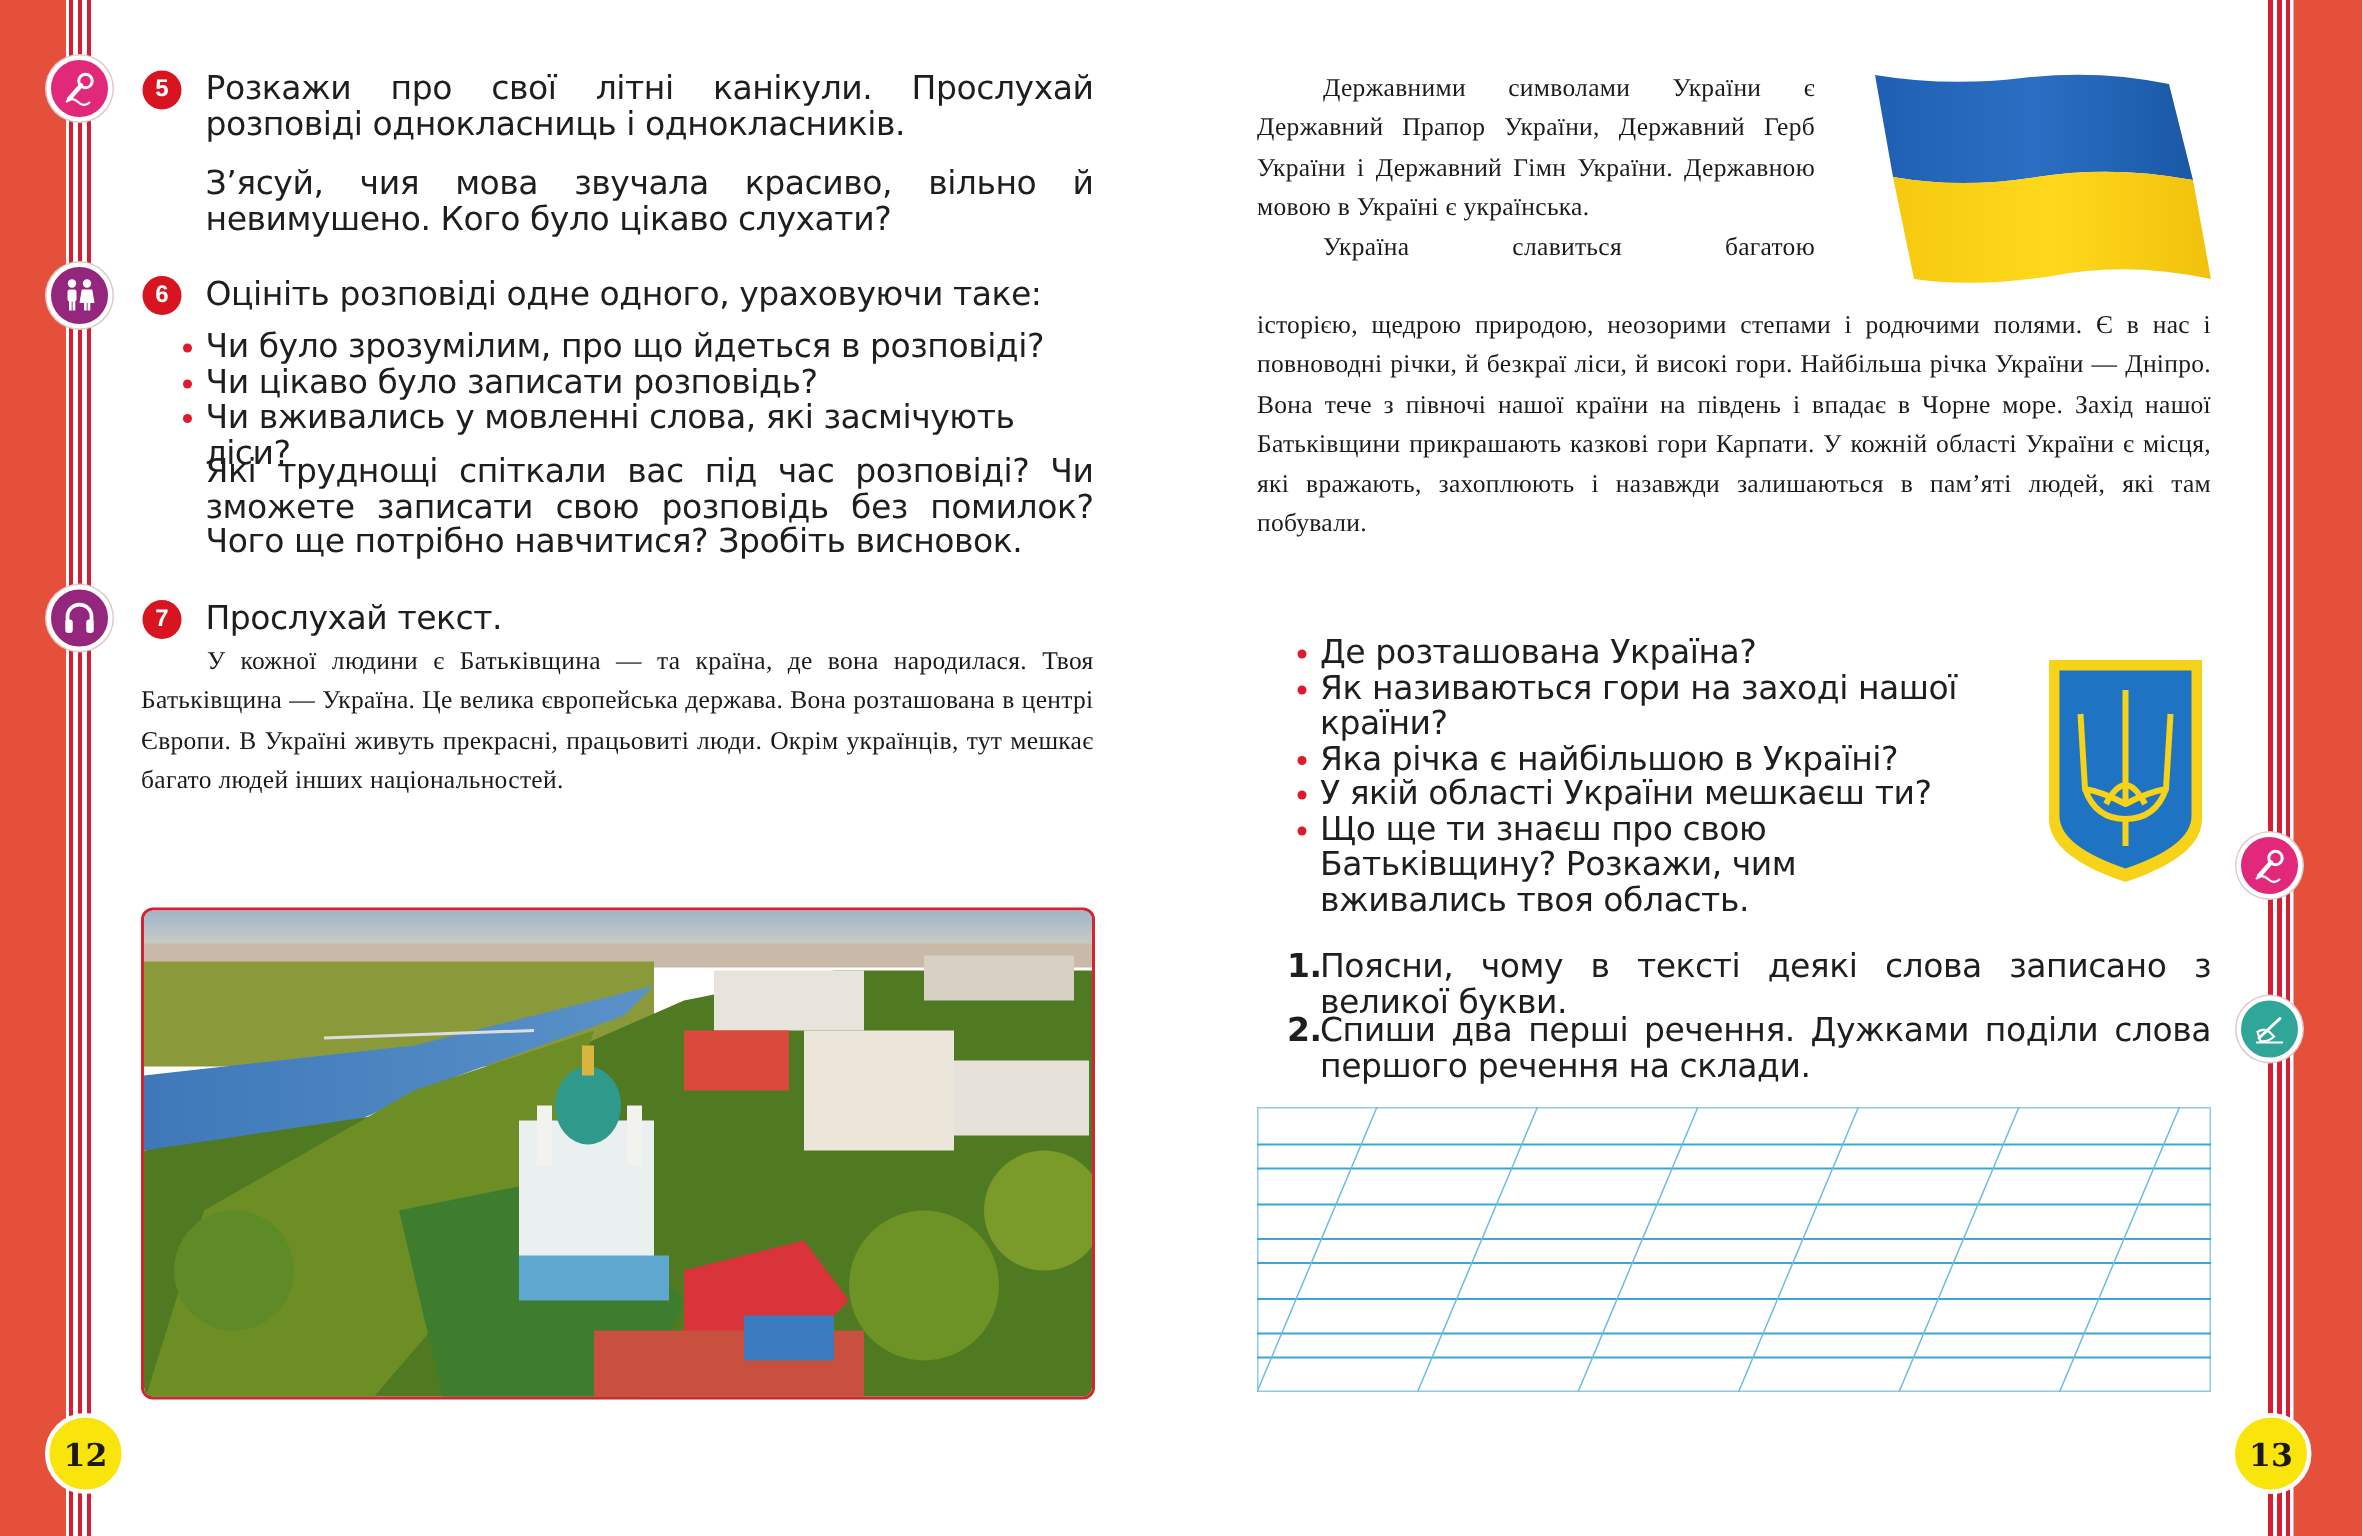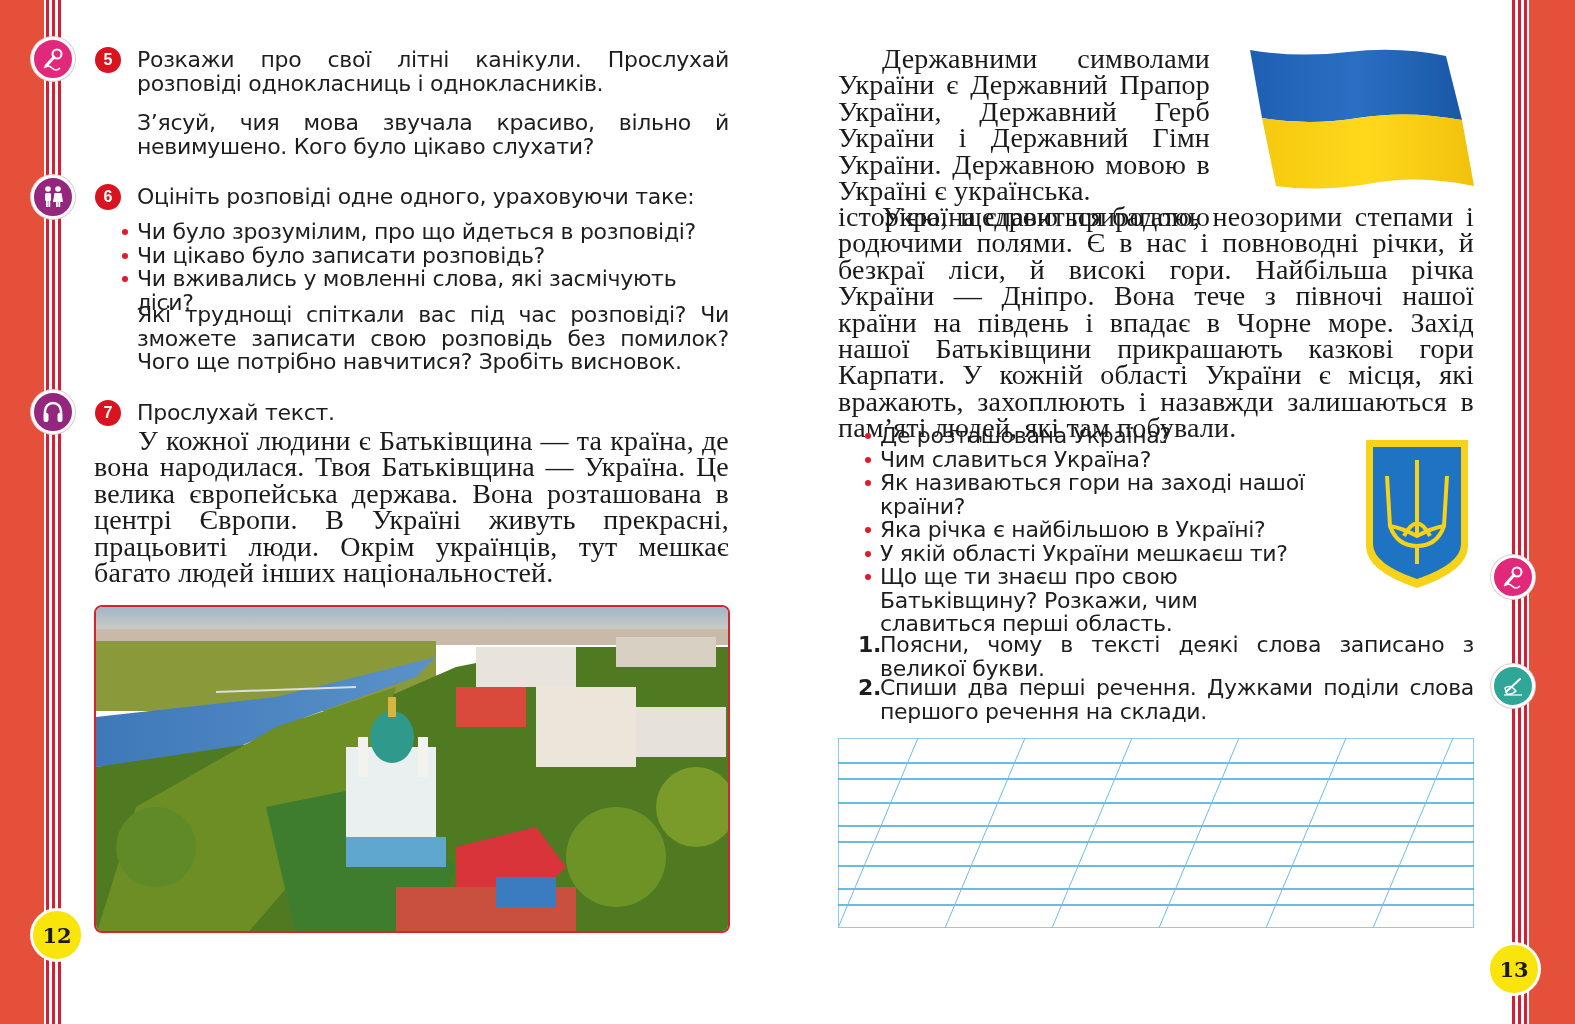--- a/index.html
+++ b/index.html
@@ -25,21 +25,21 @@
 
   .page-num { position: absolute; width: 54px; height: 54px; border-radius: 50%;
     background: #f9e40c; border: 3px solid #ffffff; display: flex; align-items: center; justify-content: center;
     font-family: "DejaVu Serif", serif; font-weight: bold; font-size: 21px; color: #1a1a1a; }
 
   
   .task-num { position: absolute; width: 26px; height: 26px; border-radius: 50%; background: #d7141f;
     color: #fff; font-weight: bold; font-size: 16px; display: flex; align-items: center; justify-content: center; }
 
   .sans { font-family: "DejaVu Sans", sans-serif; font-size: 22px; line-height: 23.5px; color: #1e1e1e; letter-spacing: -0.3px; }
-  .serif { font-family: "Liberation Serif", serif; font-size: 28px; line-height: 26.4px; color: #1a1a1a; text-align: justify; letter-spacing: 0.2px; }
+  .serif { font-family: "Liberation Serif", serif; font-size: 17px; line-height: 26.4px; color: #1a1a1a; text-align: justify; letter-spacing: 0.2px; }
 
   .block { position: absolute; }
   .justify { text-align: justify; }
 
   .bullets { list-style: none; }
   .bullets li { position: relative; padding-left: 18px; }
   .bullets li::before { content: ""; position: absolute; left: 3px; top: 9px; width: 6px; height: 6px; border-radius: 50%; background: #e0192b; }
 
   .indent { text-indent: 44px; }
 
@@ -99,21 +99,21 @@
     </svg>
 </div>
 <div class="side-icon teal" style="left:1491px; top:664px;">
   <svg viewBox="0 0 26 26">
       <path d="M6 19 L20 6" stroke="#fff" stroke-width="2" stroke-linecap="round"></path>
       <path d="M5 15 Q9 12 13 15 L16 18 Q12 22 7 21 Z" fill="none" stroke="#fff" stroke-width="1.5"></path>
       <path d="M4 22 H22" stroke="#fff" stroke-width="1.2"></path>
     </svg>
 </div>
 
-<div class="page-num" style="left:30px; top:908px;">12</div>
+<div class="page-num" style="left:30px; top:942px;">12</div>
 <div class="page-num" style="left:1487px; top:942px;">13</div>
 
 <div class="task-num" style="left:95px; top:47px;">5</div>
 <div class="block sans justify" style="left:137px; top:48px; width:592px;">Розкажи про свої літні канікули. Прослухай розповіді однокласниць і однокласників.</div>
 <div class="block sans justify" style="left:137px; top:111px; width:592px;">З’ясуй, чия мова звучала красиво, вільно й невимушено. Кого було цікаво слухати?</div>
 
 <div class="task-num" style="left:95px; top:184px;">6</div>
 <div class="block sans" style="left:137px; top:185px; width:592px;">Оцініть розповіді одне одного, ураховуючи таке:</div>
 <ul class="block sans bullets" style="left:119px; top:220px; width:610px;">
   <li>Чи було зрозумілим, про що йдеться в розповіді?</li>
@@ -186,25 +186,24 @@
           <stop offset="1" stop-color="#f1c10c"></stop>
         </linearGradient>
     </defs>
     <path d="M12 4 Q60 12 110 6 Q160 0 208 10 L224 74 Q170 64 120 72 Q70 80 24 72 Z" fill="url(#fb)"></path>
     <path d="M24 72 Q70 80 120 72 Q170 64 224 74 L236 140 Q180 128 130 138 Q80 146 38 140 Z" fill="url(#fy)"></path>
   </svg>
 </div>
 
 <ul class="block sans bullets" style="left:862px; top:424px; width:470px;">
   <li>Де розташована Україна?</li>
-  <li>Чим славиться Україна?</li>
   <li>Як називаються гори на заході нашої країни?</li>
   <li>Яка річка є найбільшою в Україні?</li>
   <li>У якій області України мешкаєш ти?</li>
-  <li style="width:400px;">Що ще ти знаєш про свою Батьківщину? Розкажи, чим славиться перші область.</li>
+  <li style="width:400px;">Що ще ти знаєш про свою Батьківщину? Розкажи, чим вживались твоя область.</li>
 </ul>
 
 <div class="coat">
   <svg width="110" height="155" viewBox="0 0 110 155">
     <path d="M4 4 H106 V110 Q106 135 55 152 Q4 135 4 110 Z" fill="#f6d318"></path>
     <path d="M11 11 H99 V108 Q99 128 55 143 Q11 128 11 108 Z" fill="#1f73c3"></path>
     <g fill="none" stroke="#f6d318" stroke-width="4" stroke-linejoin="round">
       <path d="M55 24 L55 100"></path>
       <path d="M25 40 L28 90 Q40 92 55 100 Q70 92 82 90 L85 40"></path>
       <path d="M28 90 Q35 110 55 110 Q75 110 82 90"></path>

